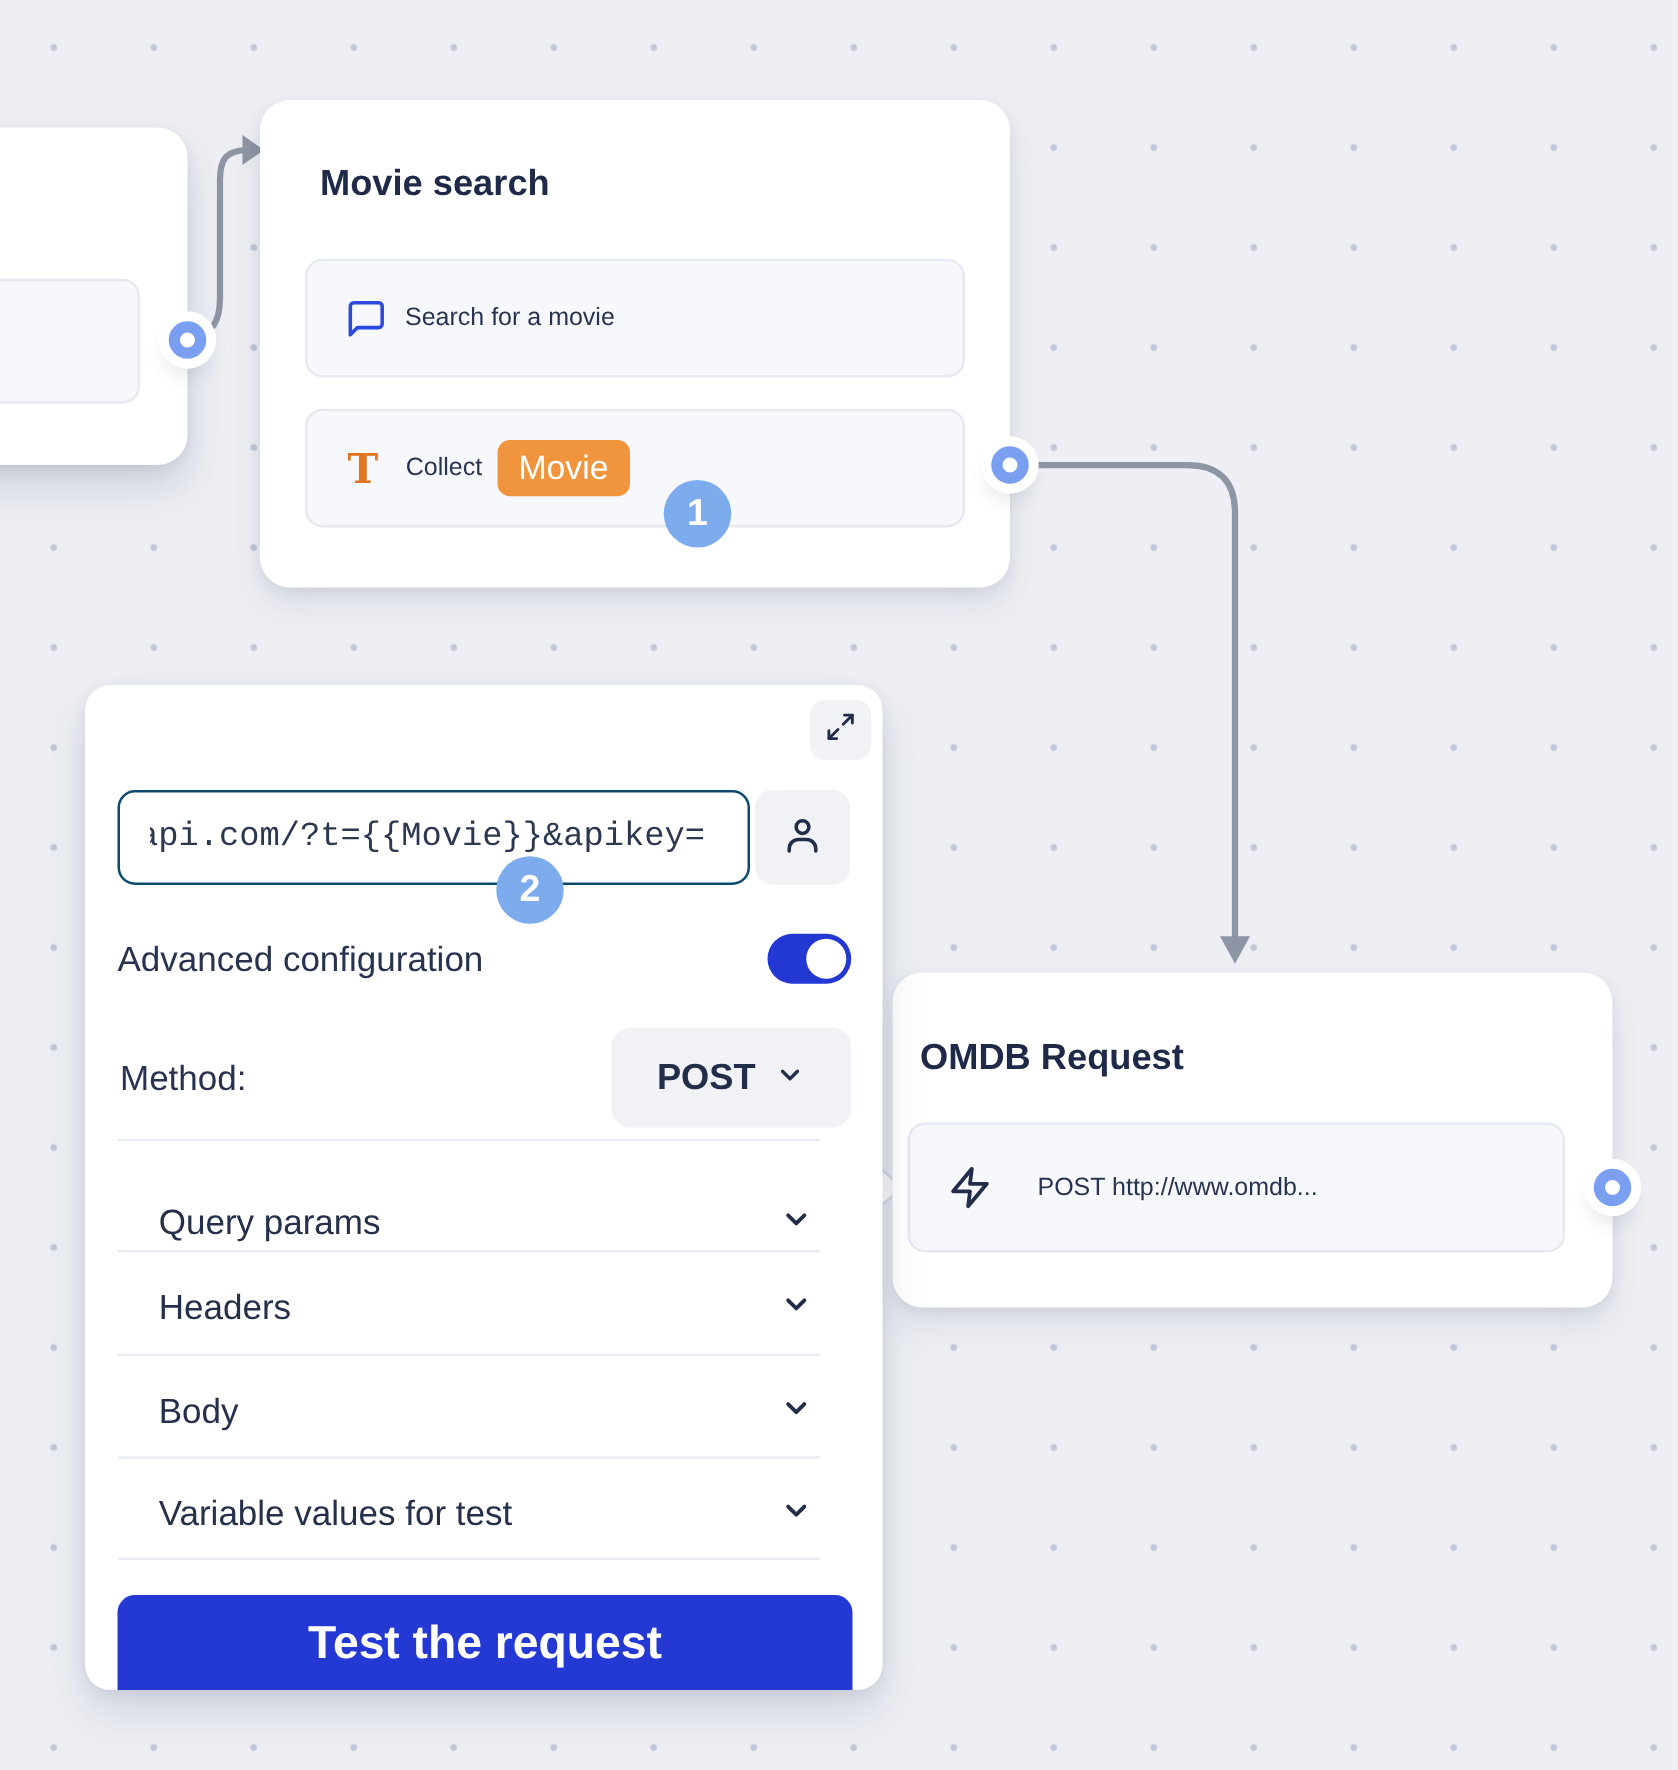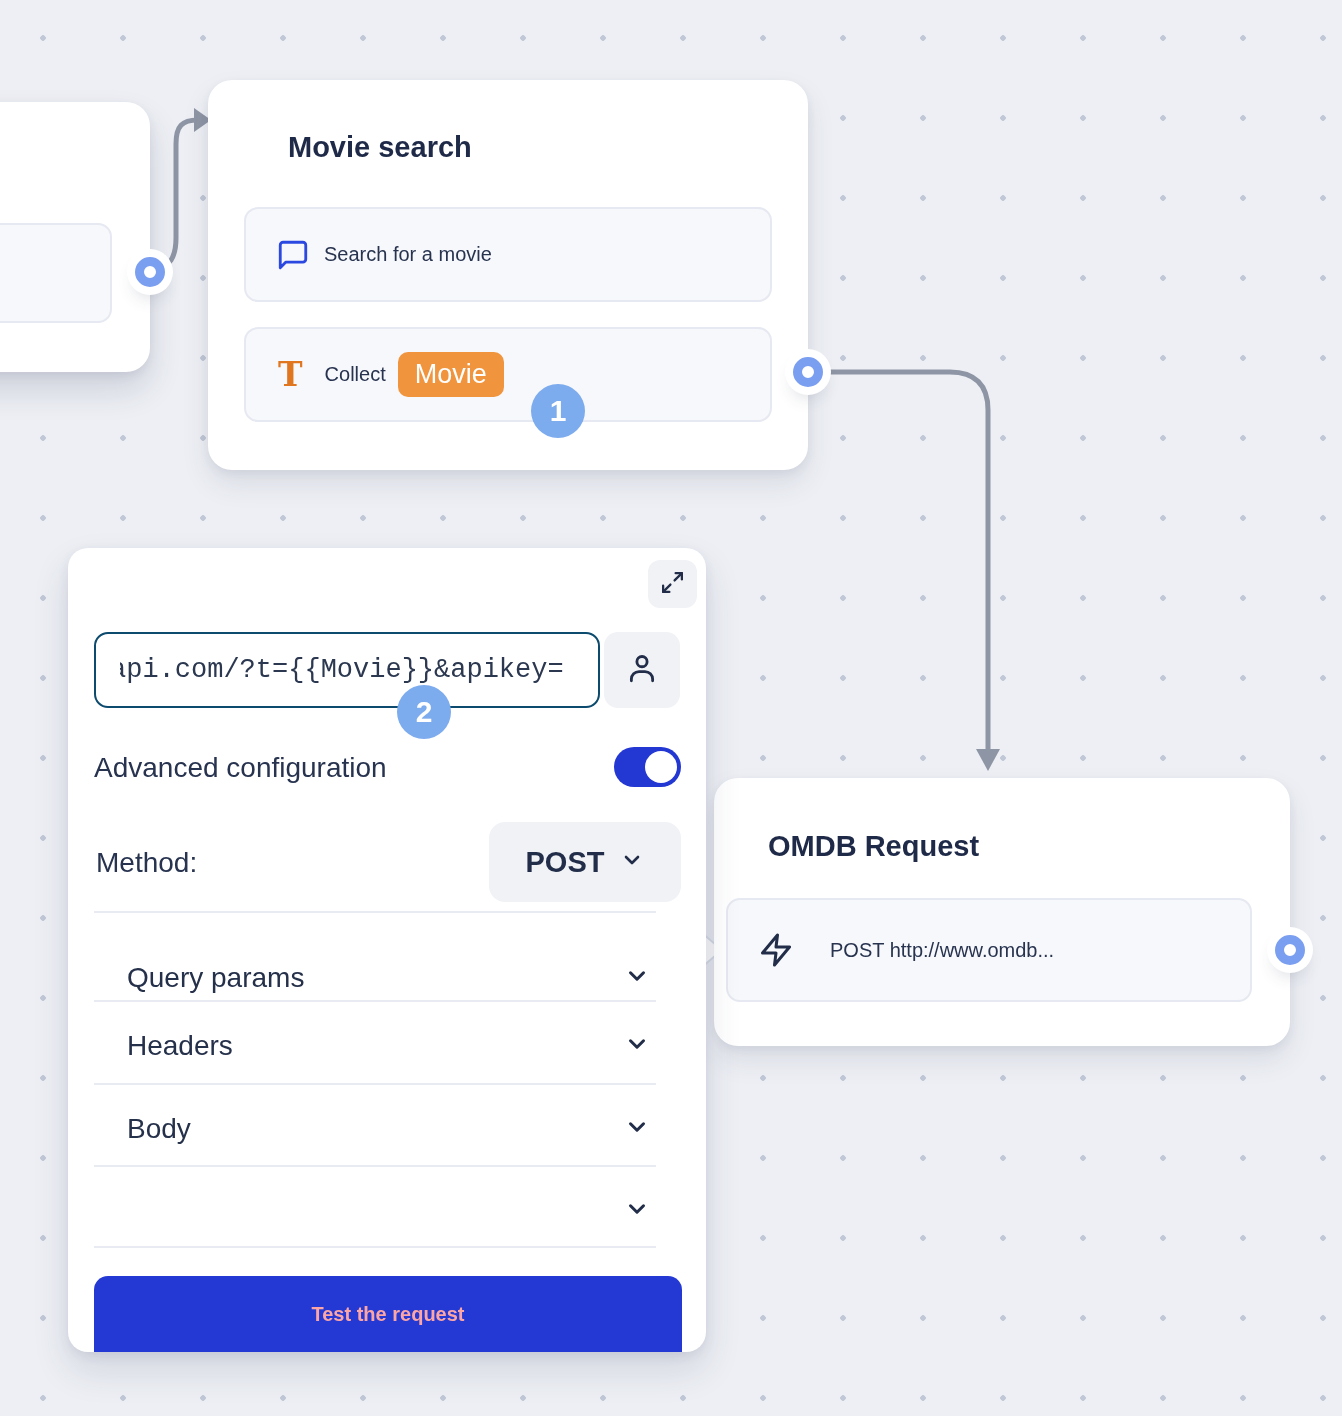--- a/index.html
+++ b/index.html
@@ -6,21 +6,21 @@
   .canvas {
     position:relative; width:1342px; height:1416px; overflow:hidden;
     background-color:#edeff4;
     background-image: radial-gradient(circle, #c0c7d6 2.5px, rgba(0,0,0,0) 3px);
     background-size:80px 80px; background-position:3px -2px;
     font-family:"Liberation Sans", sans-serif; color:#222d49;
   }
   svg.wires { position:absolute; inset:0; z-index:1; }
   .card { position:absolute; background:#fff; border-radius:24px;
     box-shadow:0 14px 28px rgba(45,55,90,.10), 0 4px 10px rgba(45,55,90,.07); z-index:10; }
-  .card-title { position:absolute; font-size:29px; font-weight:700; color:#1e2a47; white-space:nowrap;margin-left:32px; }
+  .card-title { position:absolute; font-size:29px; font-weight:700; color:#1e2a47; white-space:nowrap; }
   .slot { position:absolute; background:#f7f8fb; border:2px solid #e6e9f1; border-radius:14px;
     display:flex; align-items:center; box-sizing:border-box; }
   .slot-label { font-size:20px; color:#27334f; white-space:nowrap; }
   .slot .icon { display:flex; align-items:center; justify-content:center; }
   .var-chip { background:#f0953e; color:#fff; border-radius:10px; padding:7px 17px;
     font-size:27px; margin-left:12px; }
   .t-glyph { font-family:"DejaVu Serif", serif; font-weight:600; font-size:33px; color:#e0761f; line-height:1; }
   .port { position:absolute; width:12px; height:12px; border-radius:50%;
     border:9px solid #7b9ff0; background:#fff; z-index:40;
     box-shadow:0 0 0 8px #fff, 0 10px 18px rgba(50,60,90,.20); }
@@ -45,22 +45,22 @@
   .dropdown { position:absolute; left:421px; top:274px; width:192px; height:80px;
     background:#f1f2f6; border-radius:16px; display:flex; align-items:center;
     justify-content:center; gap:16px;text-align:center; }
   .dropdown .dd-label { font-size:29px; font-weight:600; color:#222d49; }
   .divider { position:absolute; left:26px; width:562px; height:2px; background:#e8ebf1; }
   .acc-row { position:absolute; left:26px; width:562px; height:88px; }
   .acc-row .acc-label { position:absolute; left:33px; top:50%; transform:translateY(-50%);
     font-size:28px; color:#25304a; white-space:nowrap; }
   .acc-row .chev { position:absolute; left:530px; top:50%; transform:translateY(-50%); }
   .test-btn { position:absolute; left:26px; bottom:0; width:588px; height:76px;
-    background:#2438d4; border:none; border-radius:14px 14px 0 0; color:#fca5a5;
-    font-family:"Liberation Sans", sans-serif; font-size:20px; font-weight:700; }
+    background:#2438d4; border:none; border-radius:14px 14px 0 0; color:#ffffff;
+    font-family:"Liberation Sans", sans-serif; font-size:37px; font-weight:700; }
 </style>
 </head>
 <body>
 
 <div class="canvas">
 
   <svg class="wires" width="1342" height="1416">
 
     <path d="M 702 933 L 722 950 L 702 967" fill="#ffffff" stroke="#dbe0ea" stroke-width="2"></path>
 
@@ -176,20 +176,21 @@
       <span class="acc-label">Body</span>
       <span class="chev">
         <svg width="26" height="26" viewBox="0 0 24 24" fill="none" stroke="#222d49" stroke-width="2.8" stroke-linecap="round" stroke-linejoin="round">
             <polyline points="6 9 12 15 18 9"></polyline>
           </svg>
       </span>
     </div>
     <div class="divider" style="top:617px;"></div>
 
     <div class="acc-row" style="top:619px;">
+      <span class="acc-label">Variable values for test</span>
       <span class="chev">
         <svg width="26" height="26" viewBox="0 0 24 24" fill="none" stroke="#222d49" stroke-width="2.8" stroke-linecap="round" stroke-linejoin="round">
             <polyline points="6 9 12 15 18 9"></polyline>
           </svg>
       </span>
     </div>
     <div class="divider" style="top:698px;"></div>
 
     <button class="test-btn">Test the request</button>
   </div>

